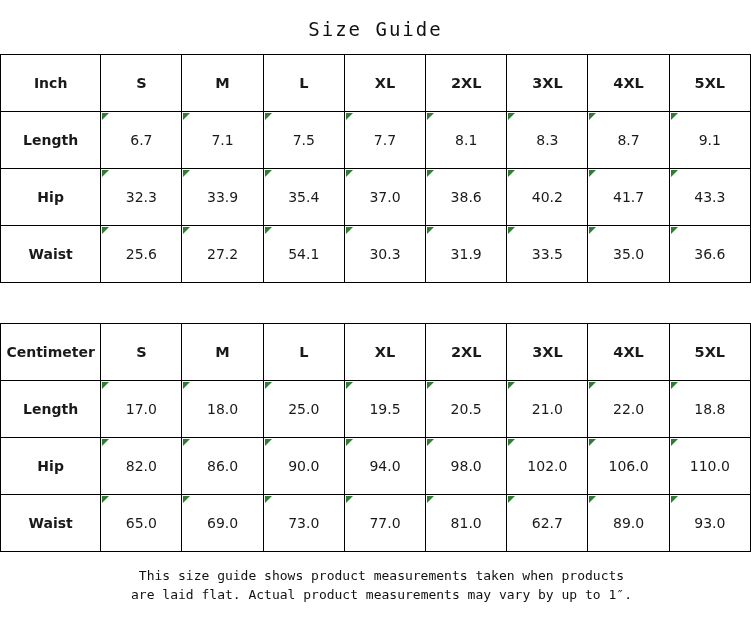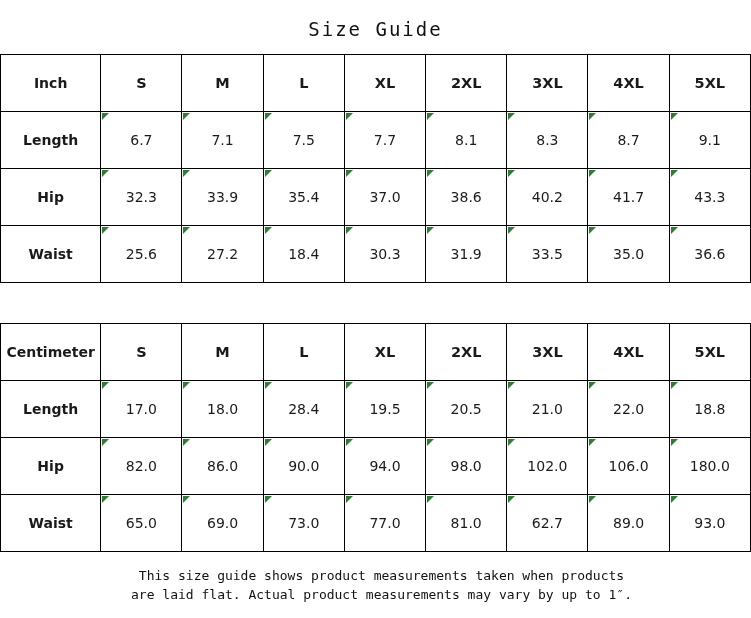--- a/index.html
+++ b/index.html
@@ -138,21 +138,21 @@
         <td class="measure">37.0</td>
         <td class="measure">38.6</td>
         <td class="measure">40.2</td>
         <td class="measure">41.7</td>
         <td class="measure">43.3</td>
       </tr>
       <tr>
         <td class="rowhead">Waist</td>
         <td class="measure">25.6</td>
         <td class="measure">27.2</td>
-        <td class="measure">18.4</td>
+        <td class="measure">54.1</td>
         <td class="measure">30.3</td>
         <td class="measure">31.9</td>
         <td class="measure">33.5</td>
         <td class="measure">35.0</td>
         <td class="measure">36.6</td>
       </tr>
     </tbody>
   </table>
 
   <div class="spacer"></div>
@@ -180,37 +180,37 @@
         <th>3XL</th>
         <th>4XL</th>
         <th>5XL</th>
       </tr>
     </thead>
     <tbody>
       <tr>
         <td class="rowhead">Length</td>
         <td class="measure">17.0</td>
         <td class="measure">18.0</td>
-        <td class="measure">28.4</td>
+        <td class="measure">25.0</td>
         <td class="measure">19.5</td>
         <td class="measure">20.5</td>
         <td class="measure">21.0</td>
         <td class="measure">22.0</td>
         <td class="measure">18.8</td>
       </tr>
       <tr>
         <td class="rowhead">Hip</td>
         <td class="measure">82.0</td>
         <td class="measure">86.0</td>
         <td class="measure">90.0</td>
         <td class="measure">94.0</td>
         <td class="measure">98.0</td>
         <td class="measure">102.0</td>
         <td class="measure">106.0</td>
-        <td class="measure">180.0</td>
+        <td class="measure">110.0</td>
       </tr>
       <tr>
         <td class="rowhead">Waist</td>
         <td class="measure">65.0</td>
         <td class="measure">69.0</td>
         <td class="measure">73.0</td>
         <td class="measure">77.0</td>
         <td class="measure">81.0</td>
         <td class="measure">62.7</td>
         <td class="measure">89.0</td>

